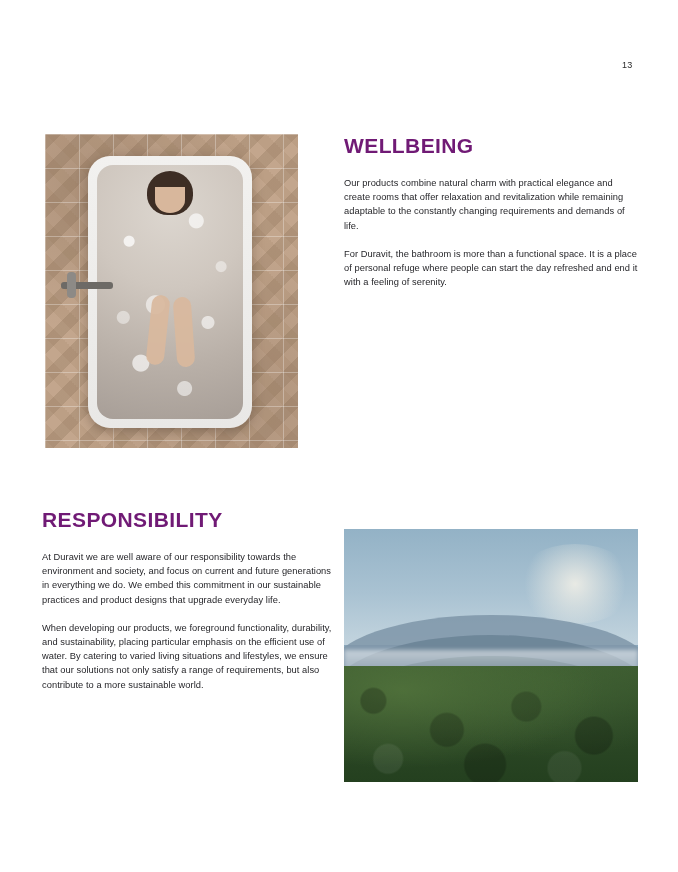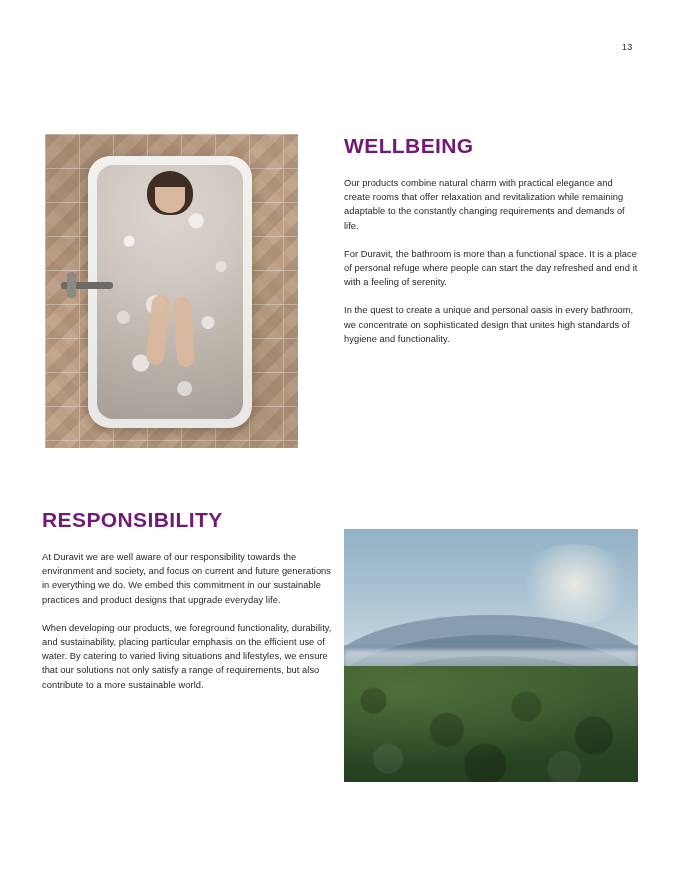--- a/index.html
+++ b/index.html
@@ -18,21 +18,21 @@
   .page {
     position: relative;
     width: 678px;
     height: 872px;
     background: #ffffff;
   }
 
   
   .page-number {
     position: absolute;
-    top: 42px;
+    top: 60px;
     left: 622px;
     font-size: 9px;
     color: #2b2b2b;
     letter-spacing: 0.2px;
   }
 
   
   .bath-photo {
     position: absolute;
     left: 45px;
@@ -257,21 +257,20 @@
       </div>
     </div>
     <div class="tub-spout"></div>
     <div class="tub-handle"></div>
   </div>
 
   <div class="wellbeing-col">
     <h1 class="section-title">WELLBEING</h1>
     <p class="body-par">Our products combine natural charm with practical elegance and create rooms that offer relaxation and revitalization while remaining adaptable to the constantly changing requirements and demands of life.</p>
     <p class="body-par">For Duravit, the bathroom is more than a functional space. It is a place of personal refuge where people can start the day refreshed and end it with a feeling of serenity.</p>
-    <p class="body-par">In the quest to create a unique and personal oasis in every bathroom, we concentrate on sophisticated design that unites high standards of hygiene and functionality.</p>
   </div>
 
   <div class="responsibility-col">
     <h1 class="section-title">RESPONSIBILITY</h1>
     <p class="body-par">At Duravit we are well aware of our responsibility towards the environment and society, and focus on current and future generations in everything we do. We embed this commitment in our sustainable practices and product designs that upgrade everyday life.</p>
     <p class="body-par">When developing our products, we foreground functionality, durability, and sustainability, placing particular emphasis on the efficient use of water. By catering to varied living situations and lifestyles, we ensure that our solutions not only satisfy a range of requirements, but also contribute to a more sustainable world.</p>
   </div>
 
   <div class="mountain-photo">
     <div class="sky"></div>

